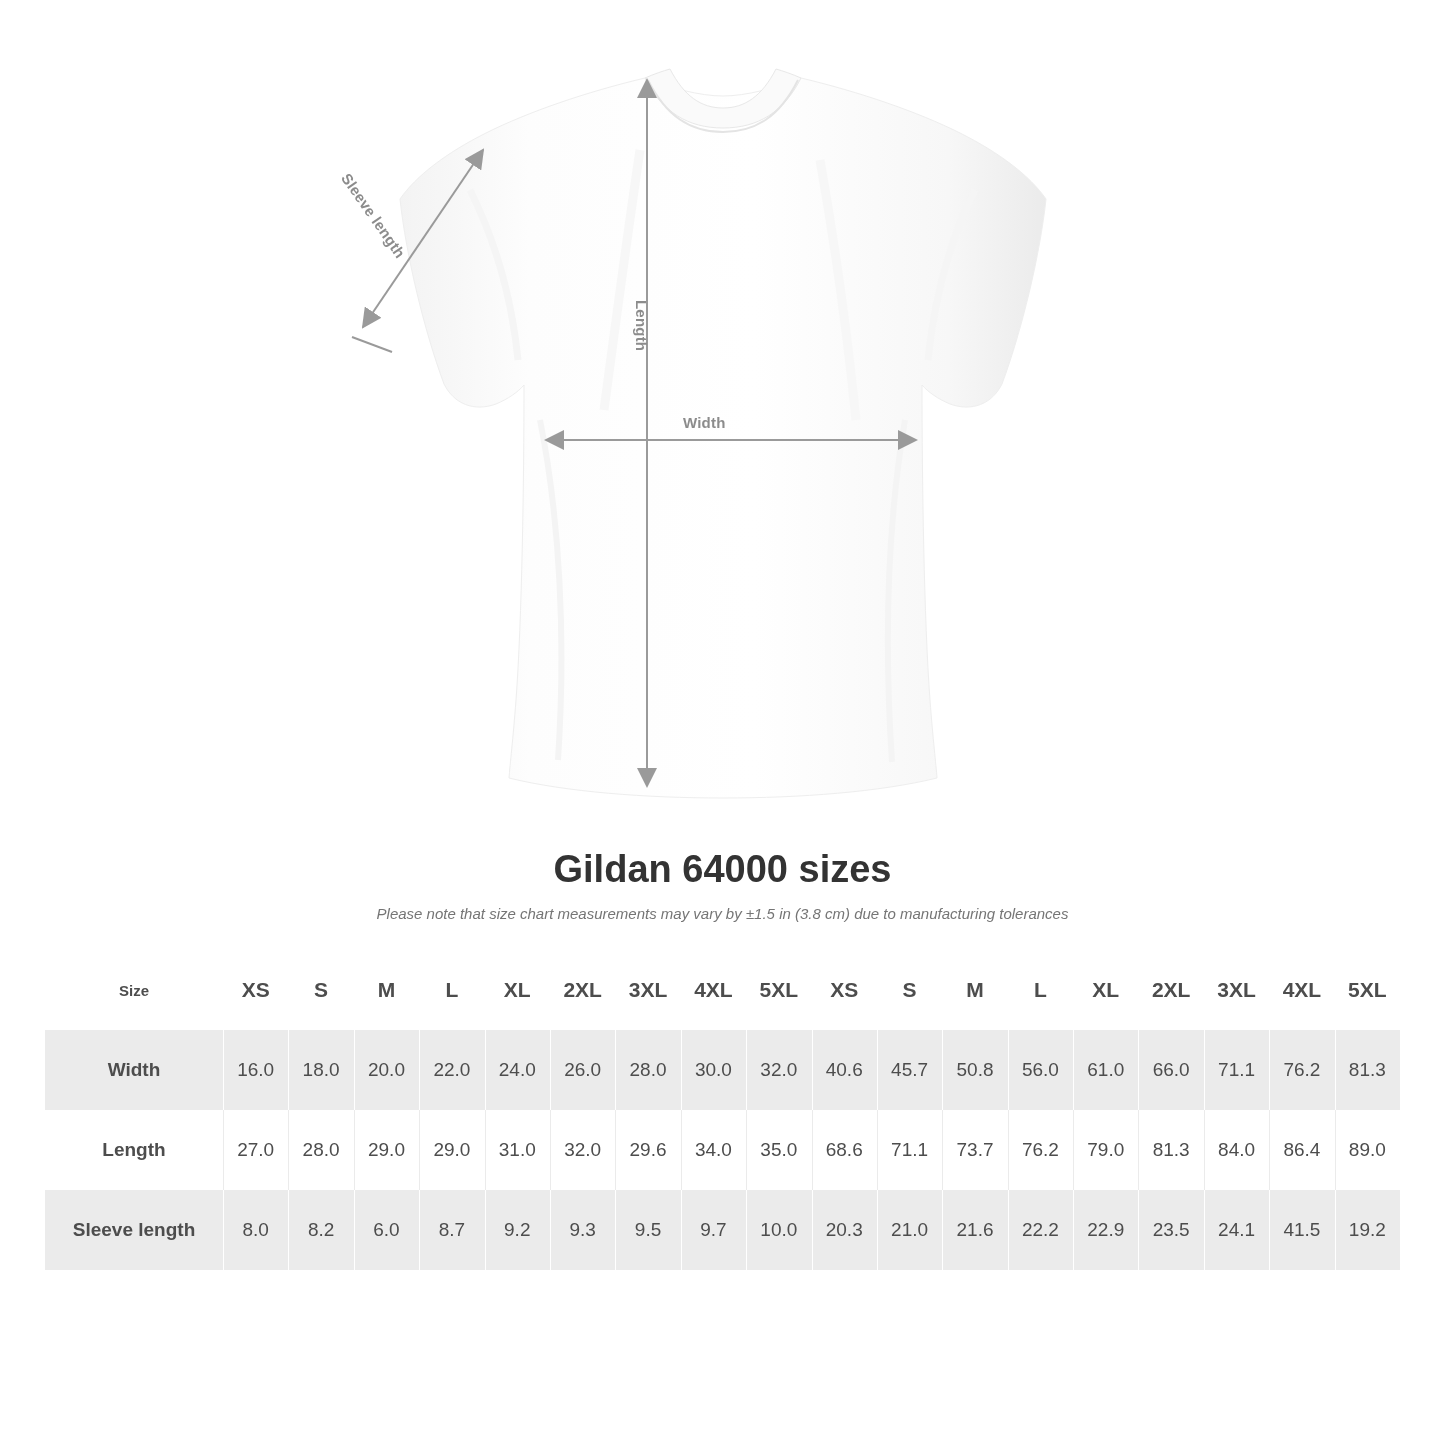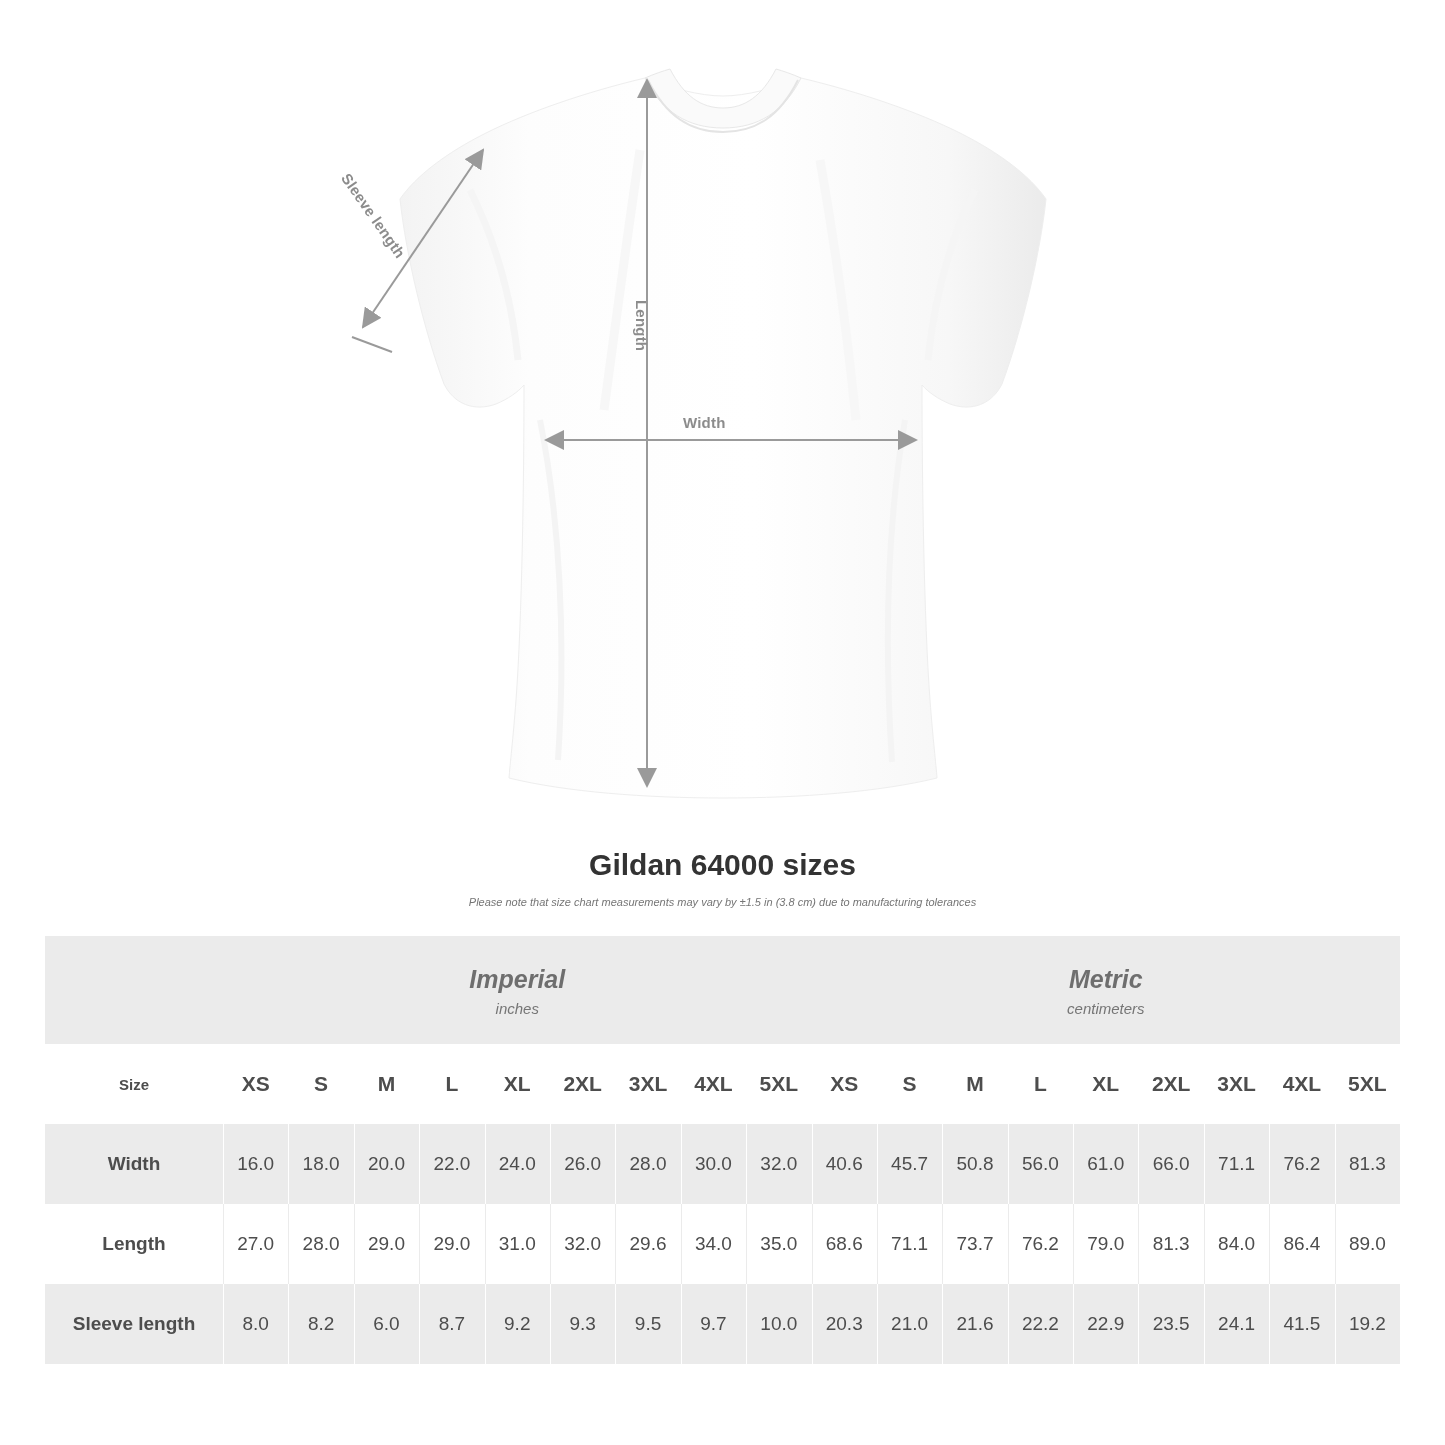--- a/index.html
+++ b/index.html
@@ -56,27 +56,27 @@
     left: 683px;
     top: 414px;
   }
 
   
   .title-block {
     text-align: center;
     margin-top: 28px;
   }
   .chart-title {
-    font-size: 30px;
+    font-size: 38px;
     font-weight: bold;
     color: #333333;
     margin: 0;
   }
   .chart-note {
-    font-size: 11px;
+    font-size: 15px;
     font-style: italic;
     color: #757575;
     margin: 14px 0 0 0;
   }
 
   
   .table-wrap {
     margin: 28px 45px 0 45px;
     width: 1355px;
   }
@@ -225,31 +225,20 @@
     <p class="chart-note">Please note that size chart measurements may vary by ±1.5 in (3.8 cm) due to manufacturing tolerances</p>
   </div>
 
   <div class="table-wrap">
     <table class="size-table">
       <colgroup>
         <col style="width:178px">
         <col span="18" style="width:65.4px">
       </colgroup>
       <tbody>
-        <tr class="unit-header">
-          <td></td>
-          <td colspan="9">
-            <div class="unit-name">Imperial</div>
-            <div class="unit-sub">inches</div>
-          </td>
-          <td colspan="9">
-            <div class="unit-name">Metric</div>
-            <div class="unit-sub">centimeters</div>
-          </td>
-        </tr>
 
         <tr class="size-row">
           <td class="rowhead">Size</td>
           <td class="colhead cell-sep">XS</td>
           <td class="colhead cell-sep">S</td>
           <td class="colhead cell-sep">M</td>
           <td class="colhead cell-sep">L</td>
           <td class="colhead cell-sep">XL</td>
           <td class="colhead cell-sep">2XL</td>
           <td class="colhead cell-sep">3XL</td>

